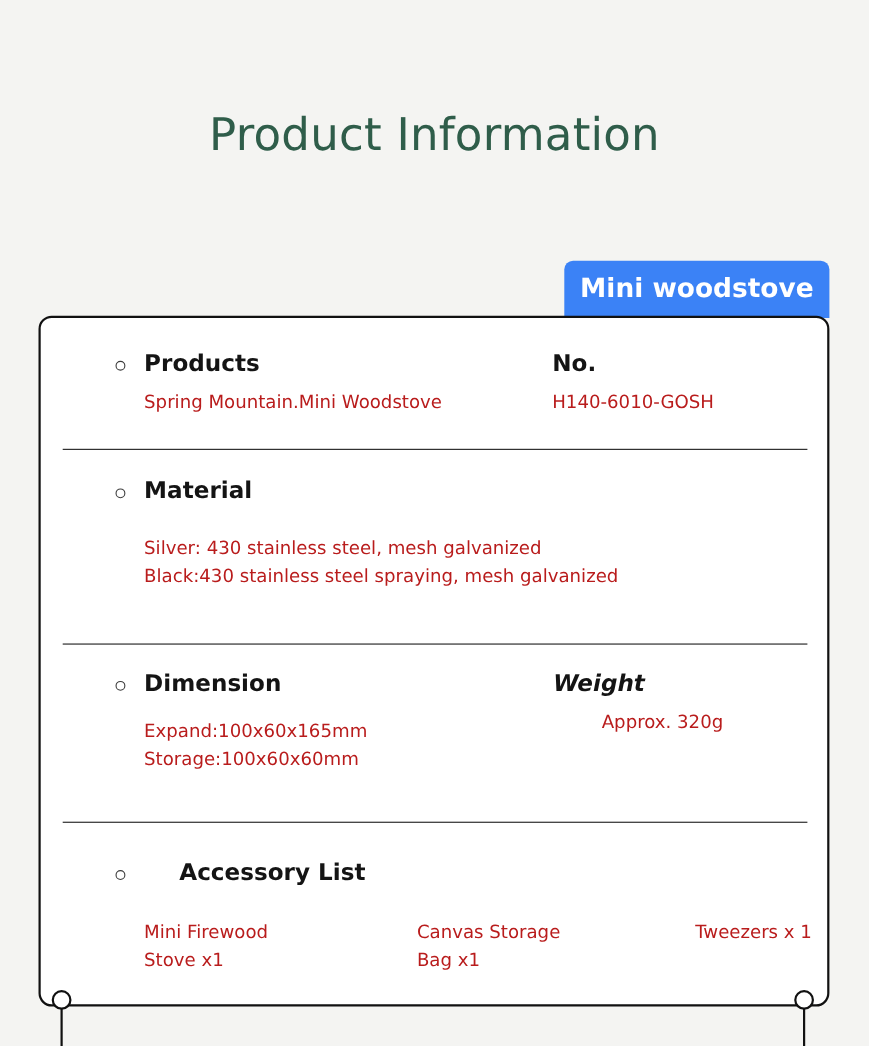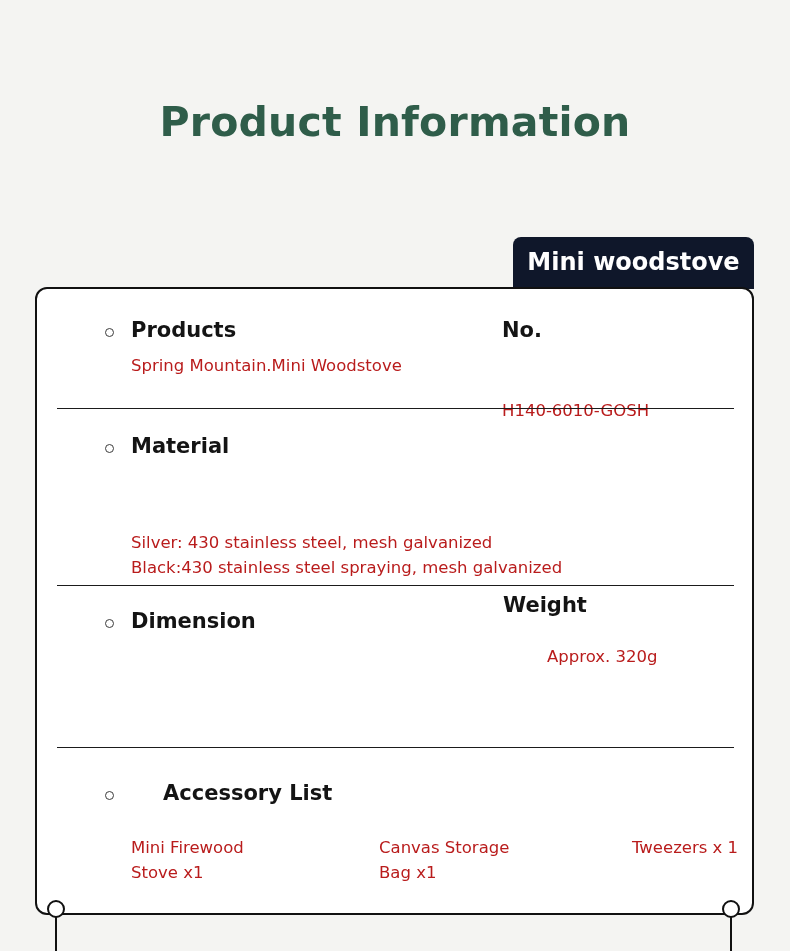--- a/index.html
+++ b/index.html
@@ -15,32 +15,32 @@
     overflow: hidden;
   }
 
   .page-title {
     position: absolute;
     top: 98px;
     left: 0;
     width: 790px;
     text-align: center;
     font-size: 41px;
-    font-weight: bold;
+    font-weight: normal;
     color: #2f5d4a;
     letter-spacing: 0.2px;
   }
 
   .badge {
     position: absolute;
     top: 237px;
     left: 513px;
     width: 241px;
     height: 52px;
-    background: #0f172a;
+    background: #3b82f6;
     border-top-left-radius: 8px;
     border-top-right-radius: 8px;
     color: #ffffff;
     font-size: 24px;
     font-weight: bold;
     display: flex;
     align-items: center;
     justify-content: center;
     box-sizing: border-box;
     padding-bottom: 2px;
@@ -132,32 +132,34 @@
 <div class="badge">
   <span>Mini woodstove</span>
 </div>
 
 <div class="card">
 
   <div class="bullet" style="left:68px; top:39px;"></div>
   <div class="head" style="left:94px; top:29px;">Products</div>
   <div class="head" style="left:465px; top:29px;">No.</div>
   <div class="body-text" style="left:94px; top:64px;">Spring Mountain.Mini Woodstove</div>
-  <div class="body-text" style="left:465px; top:64px;margin-top:45px;">H140-6010-GOSH</div>
+  <div class="body-text" style="left:465px; top:64px;">H140-6010-GOSH</div>
   <div class="divider" style="top:119px; left:20px; width:677px;"></div>
 
   <div class="bullet" style="left:68px; top:155px;"></div>
   <div class="head" style="left:94px; top:145px;">Material</div>
-  <div class="body-text multi" style="left:94px; top:197px;margin-top:44px;">Silver: 430 stainless steel, mesh galvanized
+  <div class="body-text multi" style="left:94px; top:197px;">Silver: 430 stainless steel, mesh galvanized
 Black:430 stainless steel spraying, mesh galvanized</div>
   <div class="divider" style="top:296px; left:20px; width:677px;"></div>
 
   <div class="bullet" style="left:68px; top:330px;"></div>
   <div class="head" style="left:94px; top:320px;">Dimension</div>
-  <div class="head" style="left:466px; top:304px;">Weight</div>
+  <div class="head" style="left:466px; top:320px;font-style:italic;">Weight</div>
+  <div class="body-text multi" style="left:94px; top:363px;">Expand:100x60x165mm
+Storage:100x60x60mm</div>
   <div class="body-text" style="left:466px; top:355px;margin-left:44px;">Approx. 320g</div>
   <div class="divider" style="top:458px; left:20px; width:677px;"></div>
 
   <div class="bullet" style="left:68px; top:502px;"></div>
   <div class="head" style="left:94px; top:492px;margin-left:32px;">Accessory List</div>
   <div class="body-text multi" style="left:94px; top:546px;">Mini Firewood
 Stove x1</div>
   <div class="body-text multi" style="left:342px; top:546px;">Canvas Storage
 Bag x1</div>
   <div class="body-text multi" style="left:595px; top:546px;">Tweezers x 1</div>

